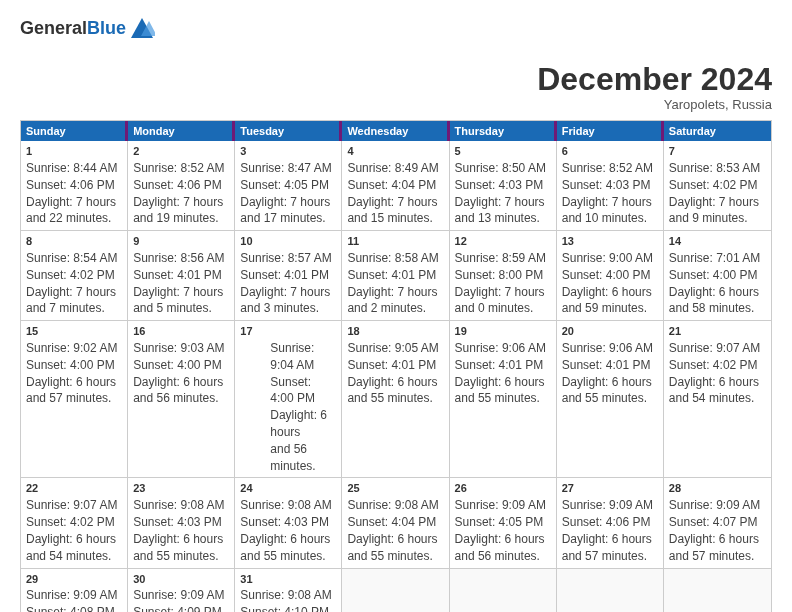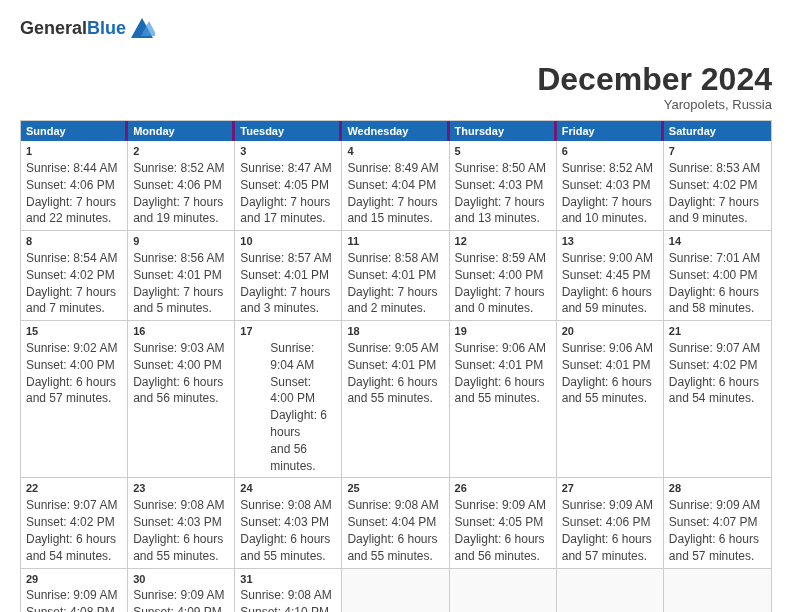--- a/index.html
+++ b/index.html
@@ -207,28 +207,28 @@
           <div class="cal-cell">
             <span class="day-num">11</span>
             <div class="day-info" style="white-space: pre-line;">Sunrise: 8:58 AM
 Sunset: 4:01 PM
 Daylight: 7 hours
 and 2 minutes.</div>
           </div>
           <div class="cal-cell">
             <span class="day-num">12</span>
             <div class="day-info" style="white-space: pre-line;">Sunrise: 8:59 AM
-Sunset: 4:00 PM
+Sunset: 8:00 PM
 Daylight: 7 hours
 and 0 minutes.</div>
           </div>
           <div class="cal-cell">
             <span class="day-num">13</span>
             <div class="day-info" style="white-space: pre-line;">Sunrise: 9:00 AM
-Sunset: 4:45 PM
+Sunset: 4:00 PM
 Daylight: 6 hours
 and 59 minutes.</div>
           </div>
           <div class="cal-cell">
             <span class="day-num">14</span>
             <div class="day-info" style="white-space: pre-line;">Sunrise: 7:01 AM
 Sunset: 4:00 PM
 Daylight: 6 hours
 and 58 minutes.</div>
           </div>

